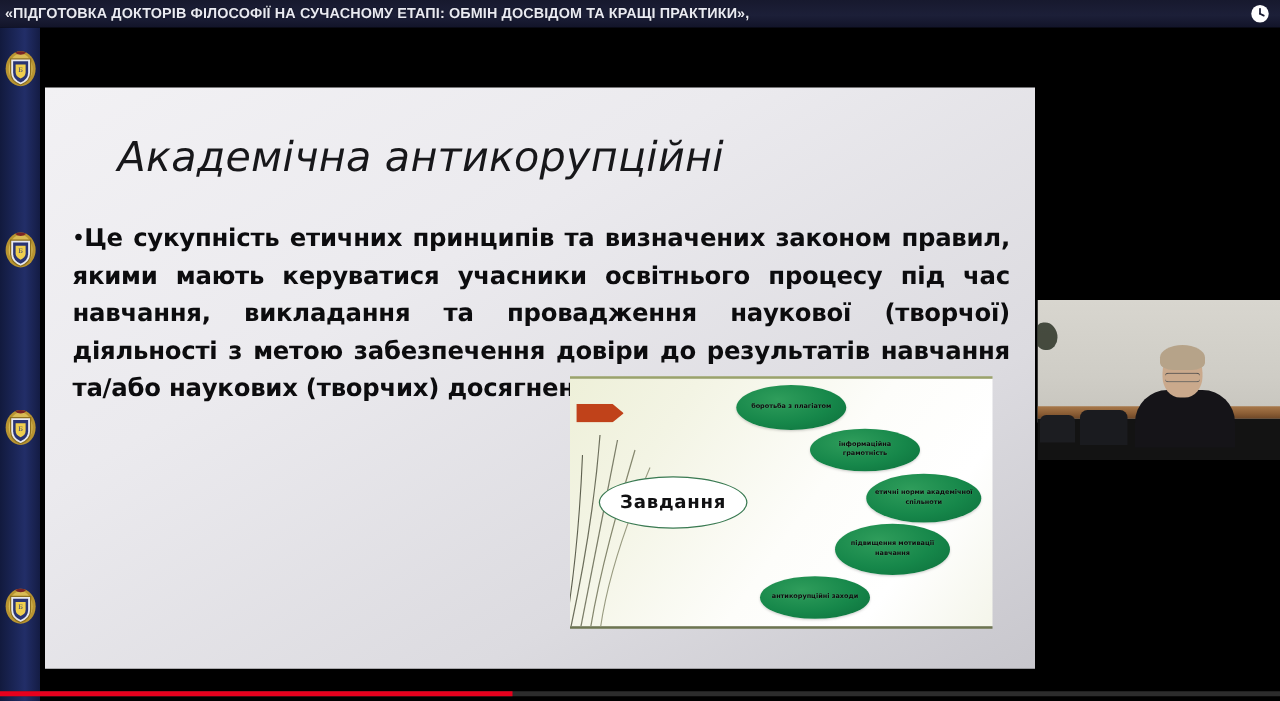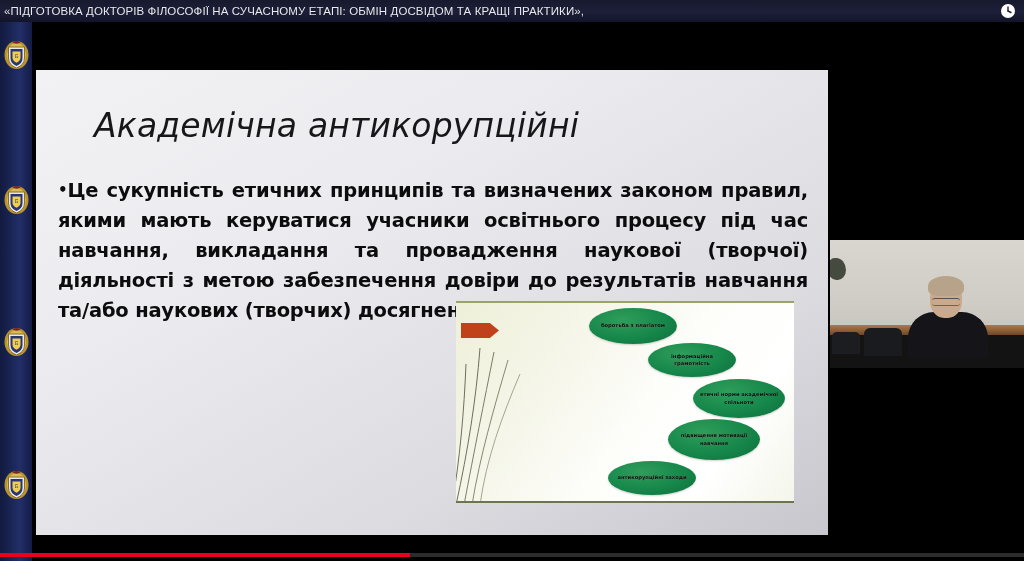--- a/index.html
+++ b/index.html
@@ -29,21 +29,21 @@
     height: 22px;
     background: linear-gradient(180deg,#17192e 0%, #1c1f38 55%, #121429 100%);
     display: flex;
     align-items: center;
     overflow: hidden;
     z-index: 30;
   }
   #title-text {
     color: #e9eaf2;
     font-size: 11.5px;
-    font-weight: 400;
+    font-weight: 700;
     letter-spacing: .1px;
     white-space: nowrap;
     padding-left: 4px;
     text-shadow: 0 0 1px rgba(0,0,0,.7);
   }
   #clock-icon {
     position: absolute;
     right: 8px;
     top: 3px;
     width: 16px;
@@ -372,20 +372,23 @@
       <svg class="grass" viewBox="0 0 120 175">
         <path d="M6 175 C 18 120 26 70 30 18" stroke="#6d6f5c" stroke-width="1" fill="none"></path>
         <path d="M14 175 C 24 122 34 72 44 22" stroke="#7b7d68" stroke-width="1" fill="none"></path>
         <path d="M22 175 C 30 126 44 78 58 30" stroke="#86886f" stroke-width="1" fill="none"></path>
         <path d="M30 175 C 36 130 52 86 70 44" stroke="#9a9c82" stroke-width=".9" fill="none"></path>
         <path d="M2 175 C 10 128 14 82 16 34" stroke="#5f6150" stroke-width=".9" fill="none"></path>
       </svg>
 
       <div class="red-arrow"></div>
 
+      <div class="oval-center">
+        <span>Завдання</span>
+      </div>
 
       <div class="oval-green" id="ov1">
         <span>боротьба з плагіатом</span>
       </div>
       <div class="oval-green" id="ov2">
         <span>інформаційна грамотність</span>
       </div>
       <div class="oval-green" id="ov3">
         <span>етичні норми академічної спільноти</span>
       </div>

